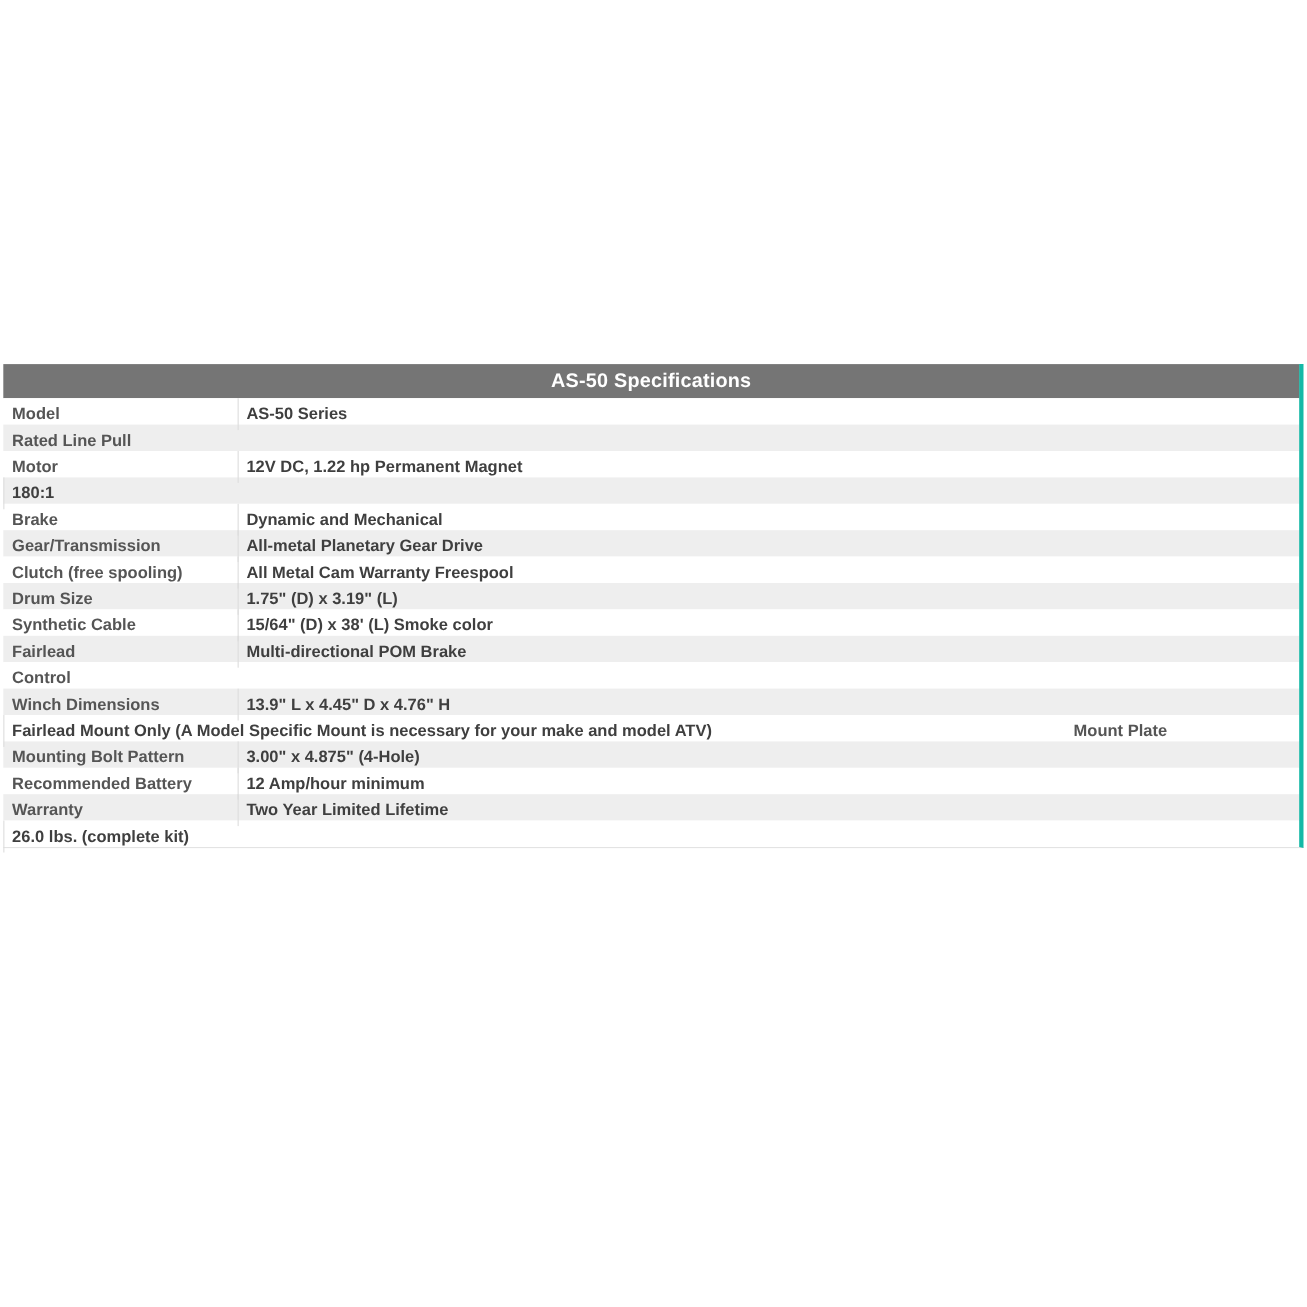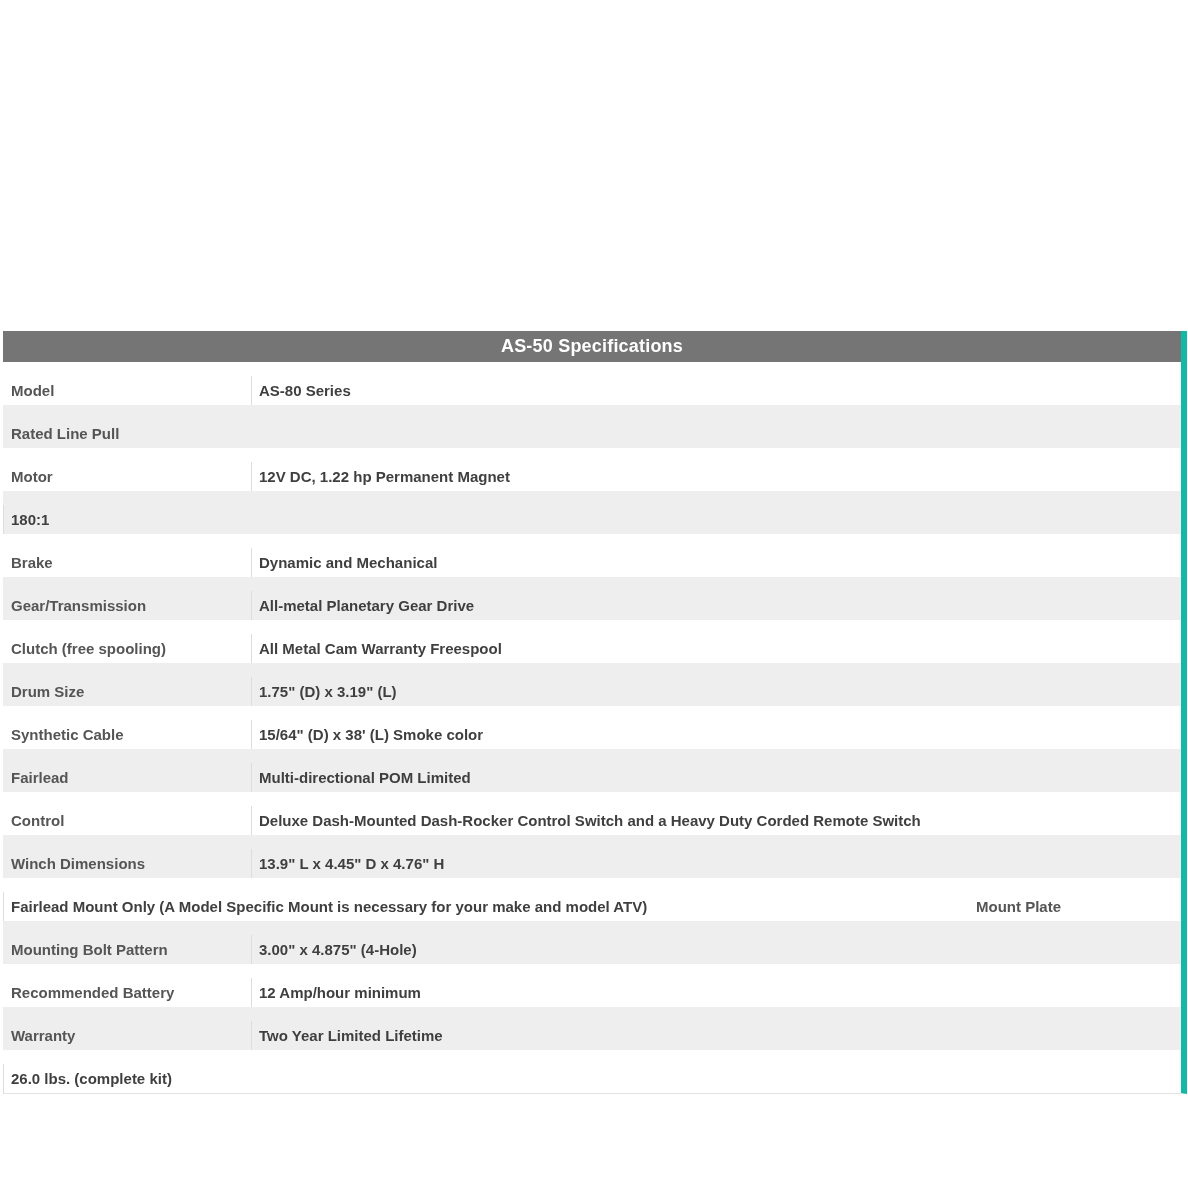--- a/index.html
+++ b/index.html
@@ -17,38 +17,37 @@
     height: 1188px;
     background: var(--page-bg, #ffffff);
     overflow: hidden;
   }
   .spec-table {
     position: absolute;
     left: 3px;
     top: 331px;
     width: 1178px;
     border-bottom: 1px solid #e3e3e3;
-    border-right: 6px solid #14b8a6;
+    border-right: 4px solid #14b8a6;
   }
   .spec-header {
     height: 31px;
     background: var(--header-bg, #757575);
     color: var(--header-text, #ffffff);
     font-size: 18px;
     font-weight: bold;
     text-align: center;
     line-height: 31px;
     letter-spacing: 0.2px;
   }
   .spec-rows .row {
     display: flex;
-    height: 43px;
-    align-items: flex-end;
+    height: 24px;
+    align-items: flex-start;
     background: var(--row-even-bg, #ffffff);
-    gap: 35px;
   }
   .spec-rows .row:nth-child(even) {
     background: var(--row-odd-bg, #eeeeee);
   }
   .cell {
     font-size: 15px;
     font-weight: bold;
     white-space: nowrap;
     overflow: hidden;
     line-height: 29px;
@@ -71,21 +70,21 @@
 <body>
 
 <div class="page">
   <div class="spec-table">
     <div class="spec-header">
       <span>AS-50 Specifications</span>
     </div>
     <div class="spec-rows">
       <div class="row">
         <div class="cell label">Model</div>
-        <div class="cell value">AS-80 Series</div>
+        <div class="cell value">AS-50 Series</div>
       </div>
       <div class="row">
         <div class="cell label">Rated Line Pull</div>
       </div>
       <div class="row">
         <div class="cell label">Motor</div>
         <div class="cell value">12V DC, 1.22 hp Permanent Magnet</div>
       </div>
       <div class="row">
         <div class="cell value">180:1</div>
@@ -105,25 +104,24 @@
       <div class="row">
         <div class="cell label">Drum Size</div>
         <div class="cell value">1.75" (D) x 3.19" (L)</div>
       </div>
       <div class="row">
         <div class="cell label">Synthetic Cable</div>
         <div class="cell value">15/64" (D) x 38' (L) Smoke color</div>
       </div>
       <div class="row">
         <div class="cell label">Fairlead</div>
-        <div class="cell value">Multi-directional POM Limited</div>
+        <div class="cell value">Multi-directional POM Brake</div>
       </div>
       <div class="row">
         <div class="cell label">Control</div>
-        <div class="cell value">Deluxe Dash-Mounted Dash-Rocker Control Switch and a Heavy Duty Corded Remote Switch</div>
       </div>
       <div class="row">
         <div class="cell label">Winch Dimensions</div>
         <div class="cell value">13.9" L x 4.45" D x 4.76" H</div>
       </div>
       <div class="row">
         <div class="cell value">Fairlead Mount Only (A Model Specific Mount is necessary for your make and model ATV)</div>
         <div class="cell label">Mount Plate</div>
       </div>
       <div class="row">

